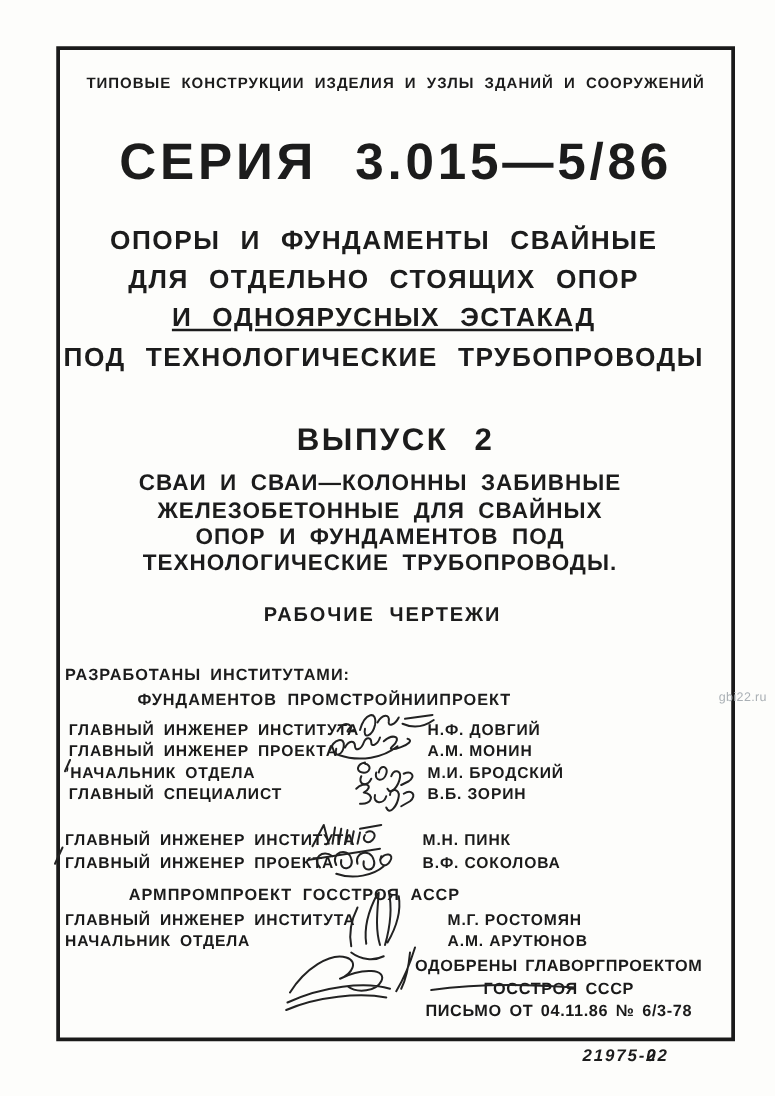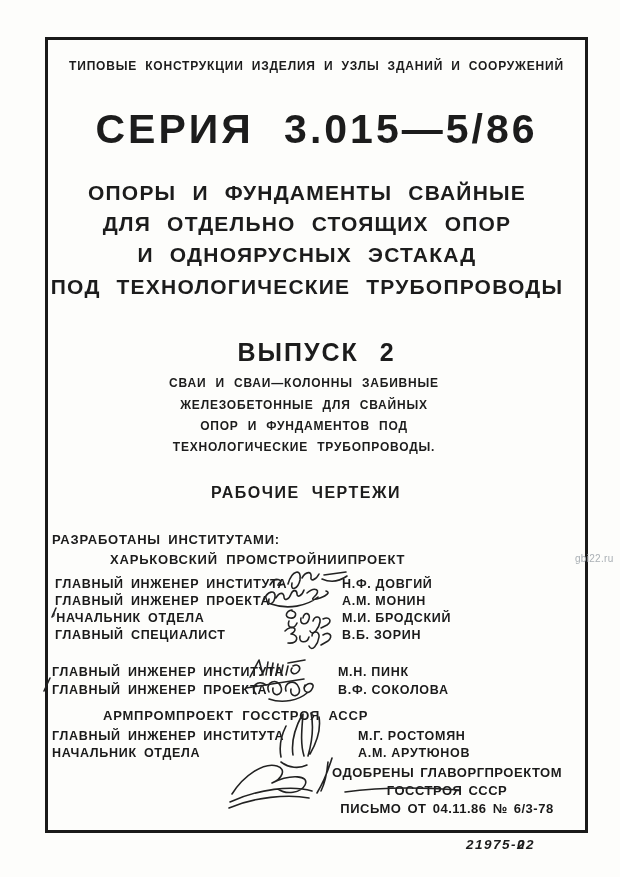--- a/index.html
+++ b/index.html
@@ -11,25 +11,25 @@
     color:#1a1a1a;
   }
   .frame {
     position:absolute; left:45px; top:37px; width:543px; height:796px;
     border:3px solid #1a1a1a;
   }
   .t { position:absolute; white-space:nowrap; font-weight:bold; color:#1c1c1c; }
   .ctr { text-align:center;margin-top:10px; }
   .hdr     { top:49px;  left:45px; width:543px; font-size:12px;   letter-spacing:0.8px; word-spacing:4px; }
   .series  { top:96px;  left:45px; width:543px; font-size:41px;   letter-spacing:3px;   word-spacing:16px; }
-  .tl0 { top:171px; } .tl1 { top:202px; } .tl2 { top:233px; } .tl3 { top:265px; }
+  .tl0 { top:171px; } .tl1 { top:202px; } .tl2 { top:233px;text-decoration:underline; } .tl3 { top:265px; }
   .tline   { left:45px; width:524px; font-size:21px; letter-spacing:1.2px; word-spacing:9px; }
   .issue-t { top:328px; left:45px; width:543px; font-size:25px; letter-spacing:2px; word-spacing:12px;text-align:center; }
   .il0 { top:366px; } .il1 { top:388px; } .il2 { top:409px; } .il3 { top:430px; }
-  .iline   { left:45px; width:518px; font-size:12px; letter-spacing:0.8px; word-spacing:5px; }
+  .iline   { left:45px; width:518px; font-size:18px; letter-spacing:0.8px; word-spacing:5px; }
   .drawings{ top:474px; left:45px; width:522px; font-size:16px; letter-spacing:1.5px; word-spacing:6px; }
   .devby   { top:532px; left:52px; font-size:13px; letter-spacing:0.8px; word-spacing:3px; }
   .instname{ font-size:13px; letter-spacing:0.8px; word-spacing:4px; }
   .prow    { position:absolute; height:17px; left:55px; right:40px; }
   .prow .role  { position:absolute; left:0; font-size:12.5px; font-weight:bold; letter-spacing:0.7px; word-spacing:3px; white-space:nowrap; }
   .prow .pname { position:absolute; font-size:12.5px; font-weight:bold; letter-spacing:0.7px; white-space:nowrap; }
   .approval { position:absolute; left:323px; width:248px; text-align:center; }
   .aline   { position:relative; display:block; font-size:13px; font-weight:bold;
              letter-spacing:0.5px; word-spacing:2px; white-space:nowrap; }
   .al0 { margin-bottom:3px; } .al1 { margin-bottom:3px; }
@@ -62,21 +62,21 @@
 
   <div class="t ctr iline il0">СВАИ И СВАИ—КОЛОННЫ ЗАБИВНЫЕ</div>
   <div class="t ctr iline il1">ЖЕЛЕЗОБЕТОННЫЕ ДЛЯ СВАЙНЫХ</div>
   <div class="t ctr iline il2">ОПОР И ФУНДАМЕНТОВ ПОД</div>
   <div class="t ctr iline il3">ТЕХНОЛОГИЧЕСКИЕ ТРУБОПРОВОДЫ.</div>
 
   <div class="t ctr drawings">РАБОЧИЕ ЧЕРТЕЖИ</div>
 
   <div class="t devby">РАЗРАБОТАНЫ ИНСТИТУТАМИ:</div>
 
-  <div class="t instname" style="top:552px; left:110px;">ХАРЬКОВСКИЙ ПРОМСТРОЙНИИПРОЕКТ</div>
+  <div class="t instname" style="top:552px; left:110px;">ФУНДАМЕНТОВ ПРОМСТРОЙНИИПРОЕКТ</div>
   <div class="prow" style="top:577px;">
     <span class="role">ГЛАВНЫЙ ИНЖЕНЕР ИНСТИТУТА</span>
     <span class="pname" style="left:287px;">Н.Ф. ДОВГИЙ</span>
   </div>
   <div class="prow" style="top:594px;">
     <span class="role">ГЛАВНЫЙ ИНЖЕНЕР ПРОЕКТА</span>
     <span class="pname" style="left:287px;">А.М. МОНИН</span>
   </div>
   <div class="prow" style="top:611px; left:52px;">
     <span class="role">’НАЧАЛЬНИК ОТДЕЛА</span>

